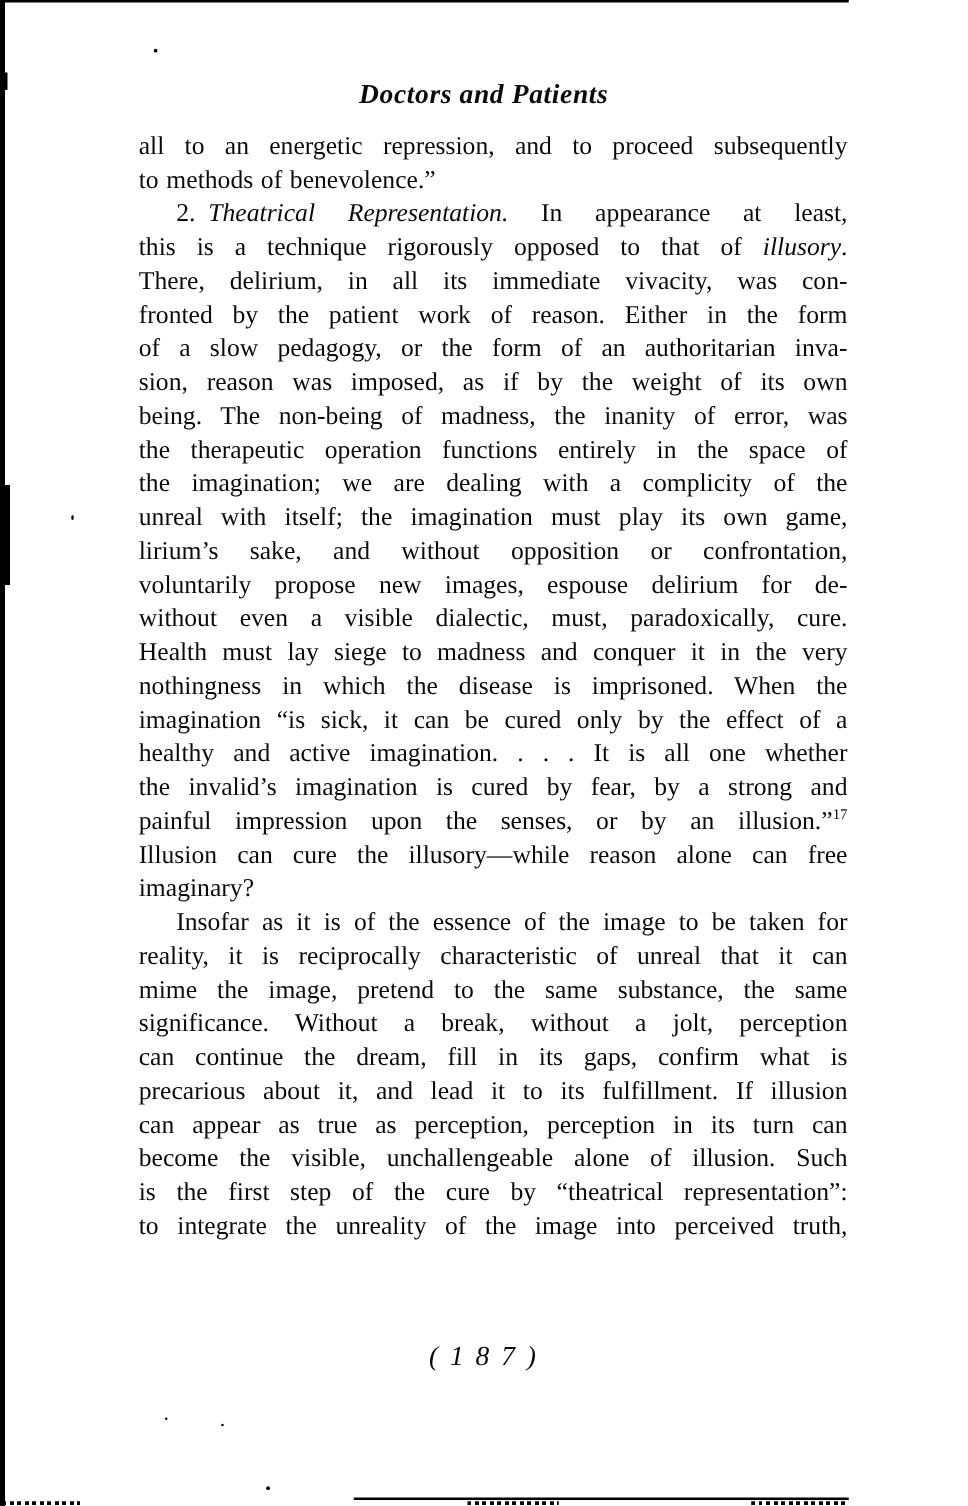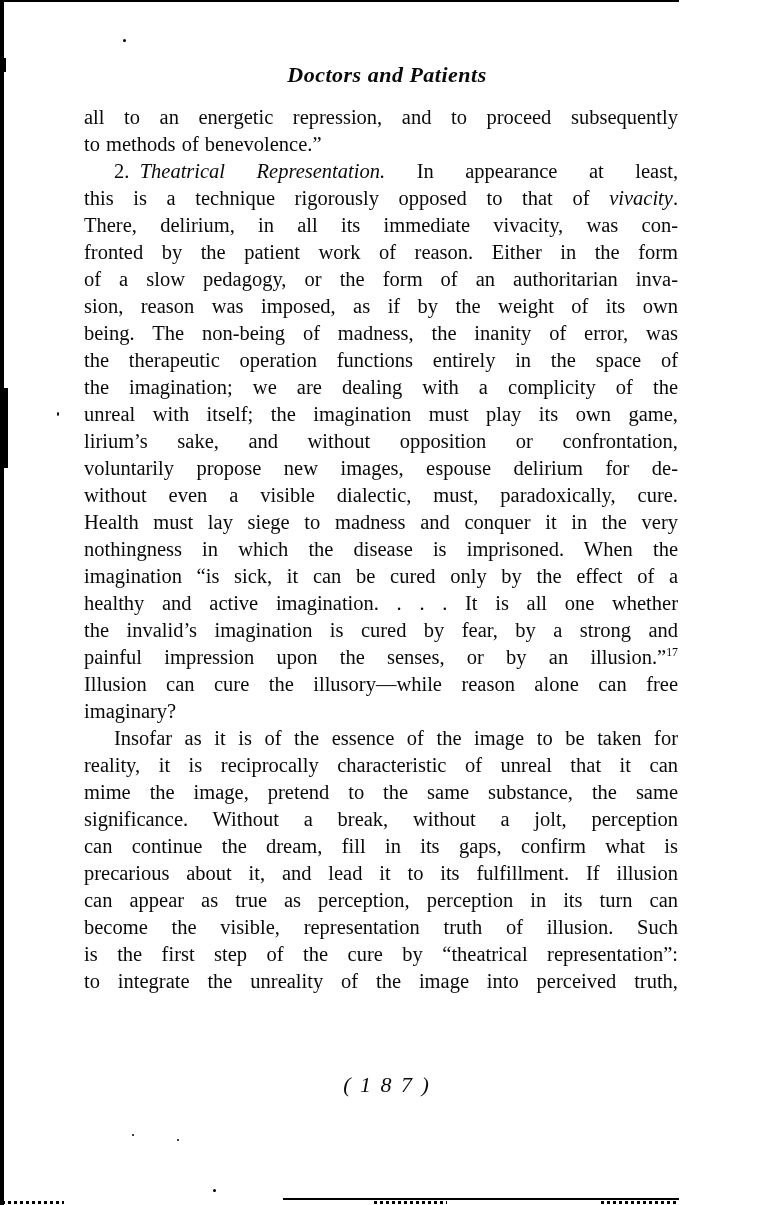--- a/index.html
+++ b/index.html
@@ -26,21 +26,21 @@
   }
   .body-text {
     position: absolute;
     top: 104px;
     left: 84px;
     width: 594px;
     font-size: 20.5px;
     line-height: 27px;
     word-spacing: 1px;
   }
-  .line { text-align: left; }
+  .line { text-align: left; margin-left: 27px; }
   .line.just { text-align: justify; text-align-last: justify; }
   .line.indent { text-indent: 30px; }
   .line sup { font-size: 0.58em; vertical-align: super; line-height: 0; }
   .page-number {
     position: absolute;
     top: 1072px;
     left: 0;
     width: 774px;
     text-align: center;
     font-style: italic;
@@ -77,21 +77,21 @@
 
   <div class="running-header">Doctors and Patients</div>
 
   <div class="body-text">
       <div>
         <div class="line just">all to an energetic repression, and to proceed subsequently</div>
         <div class="line">to methods of benevolence.”</div>
       </div>
       <div>
         <div class="line just indent">2. <i>Theatrical Representation.</i> In appearance at least,</div>
-        <div class="line just">this is a technique rigorously opposed to that of <i>vivacity</i>.</div>
+        <div class="line just">this is a technique rigorously opposed to that of <i>illusory</i>.</div>
         <div class="line just">There, delirium, in all its immediate vivacity, was con-</div>
         <div class="line just">fronted by the patient work of reason. Either in the form</div>
         <div class="line just">of a slow pedagogy, or the form of an authoritarian inva-</div>
         <div class="line just">sion, reason was imposed, as if by the weight of its own</div>
         <div class="line just">being. The non-being of madness, the inanity of error, was</div>
         <div class="line just">the therapeutic operation functions entirely in the space of</div>
         <div class="line just">the imagination; we are dealing with a complicity of the</div>
         <div class="line just">unreal with itself; the imagination must play its own game,</div>
         <div class="line just">lirium’s sake, and without opposition or confrontation,</div>
         <div class="line just">voluntarily propose new images, espouse delirium for de-</div>
@@ -106,21 +106,21 @@
         <div class="line">imaginary?</div>
       </div>
       <div>
         <div class="line just indent">Insofar as it is of the essence of the image to be taken for</div>
         <div class="line just">reality, it is reciprocally characteristic of unreal that it can</div>
         <div class="line just">mime the image, pretend to the same substance, the same</div>
         <div class="line just">significance. Without a break, without a jolt, perception</div>
         <div class="line just">can continue the dream, fill in its gaps, confirm what is</div>
         <div class="line just">precarious about it, and lead it to its fulfillment. If illusion</div>
         <div class="line just">can appear as true as perception, perception in its turn can</div>
-        <div class="line just">become the visible, representation truth of illusion. Such</div>
+        <div class="line just">become the visible, unchallengeable alone of illusion. Such</div>
         <div class="line just">is the first step of the cure by “theatrical representation”:</div>
         <div class="line just">to integrate the unreality of the image into perceived truth,</div>
       </div>
     </div>
 
   <div class="page-number">( 1 8 7 )</div>
 
   <div class="edge-top"></div>
   <div class="edge-left"></div>
   <div class="edge-left-blob"></div>

